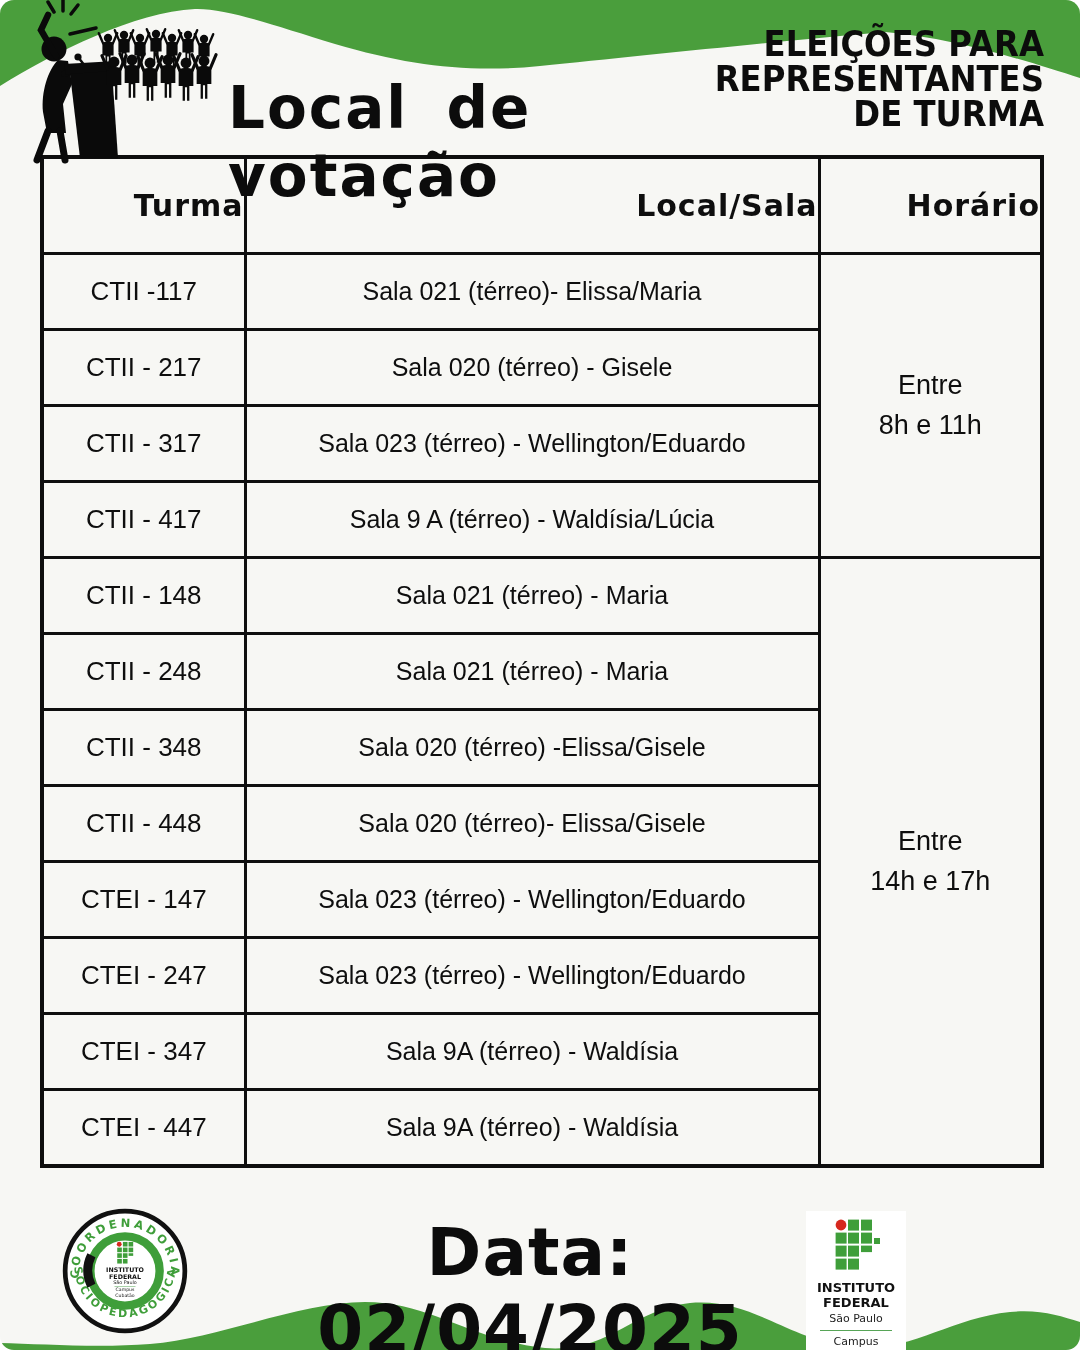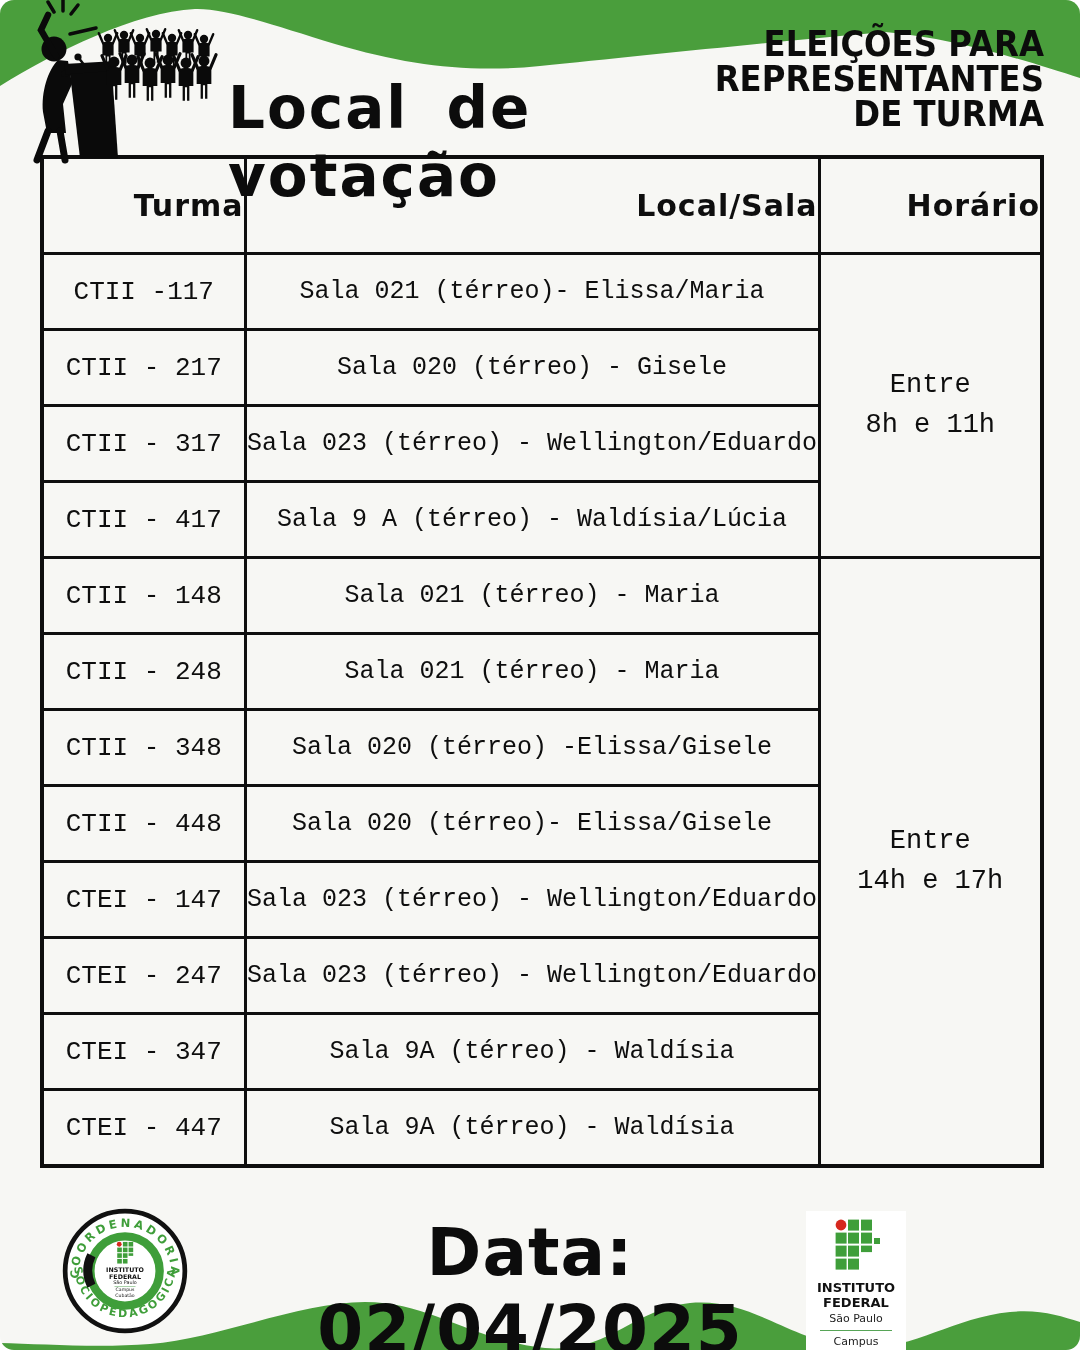--- a/index.html
+++ b/index.html
@@ -13,21 +13,21 @@
   .event-title{position:absolute;top:26px;right:36px;z-index:3;text-align:right;
     font-weight:800;font-size:33px;line-height:1.0;letter-spacing:0px;color:#0c0c0c;
     transform:scale(0.98,1.06);transform-origin:top right;}
   .page-title{position:absolute;left:228px;top:74px;width:600px;z-index:3;text-align:left;
     font-weight:800;font-size:58px;letter-spacing:2px;word-spacing:16px;color:#0c0c0c;}
   table.votes{position:absolute;left:40px;top:155px;width:1000px;z-index:1;
     border-collapse:collapse;table-layout:fixed;border:4px solid #0e0e0e;background:transparent;}
   table.votes th,table.votes td{border:3px solid #0e0e0e;text-align:center;vertical-align:middle;padding:0;}
   table.votes th{height:93px;font-family:"DejaVu Sans",sans-serif;font-weight:800;
     font-size:30px;letter-spacing:1px;text-align:right;}
-  table.votes td{height:73px;font-family:Liberation Mono, monospace;}
+  table.votes td{height:73px;font-family:Liberation Sans, sans-serif;}
   td.turma{font-size:26px;}
   td.local{font-size:25px;}
   td.horario{font-size:27px;}
   td.horario .hl{line-height:1.45;}
   .date-label{position:absolute;left:230px;top:1214px;width:600px;z-index:3;text-align:center;
     font-weight:800;font-size:66px;letter-spacing:1px;color:#0c0c0c;}
   .seal{position:absolute;left:62px;top:1208px;z-index:3;}
   .ifsp{position:absolute;left:806px;top:1211px;width:100px;z-index:3;background:#ffffff;
     text-align:center;padding:8px 0 12px 0;}
   .ifsp .sq{margin:0 auto 4px auto;}

